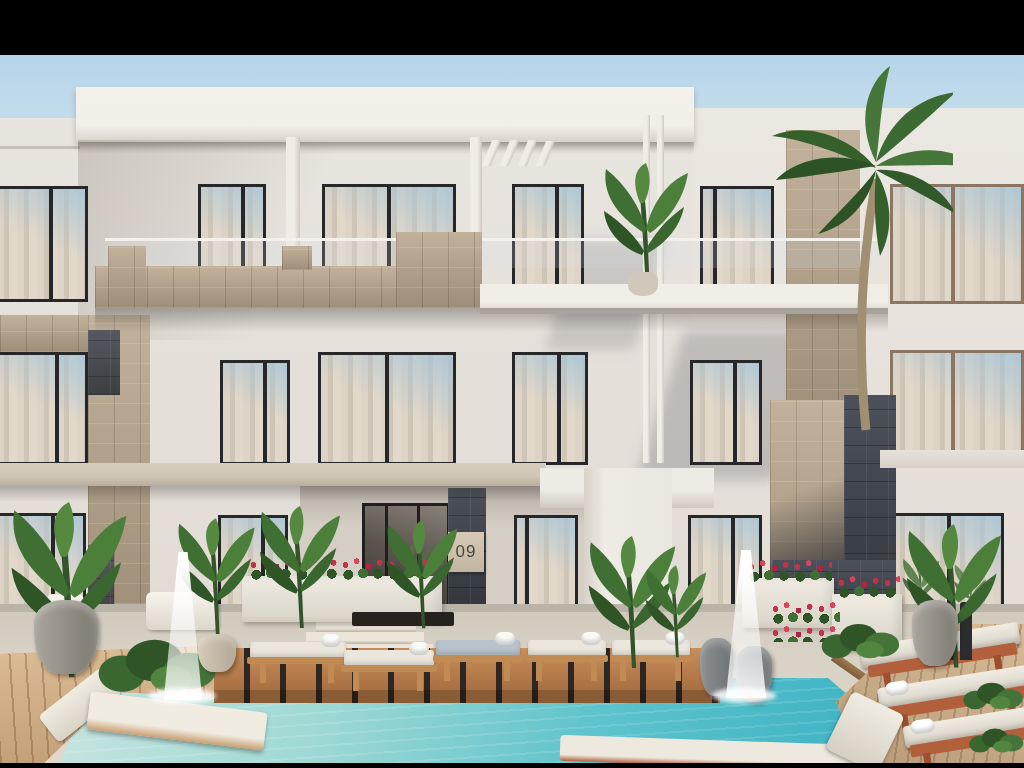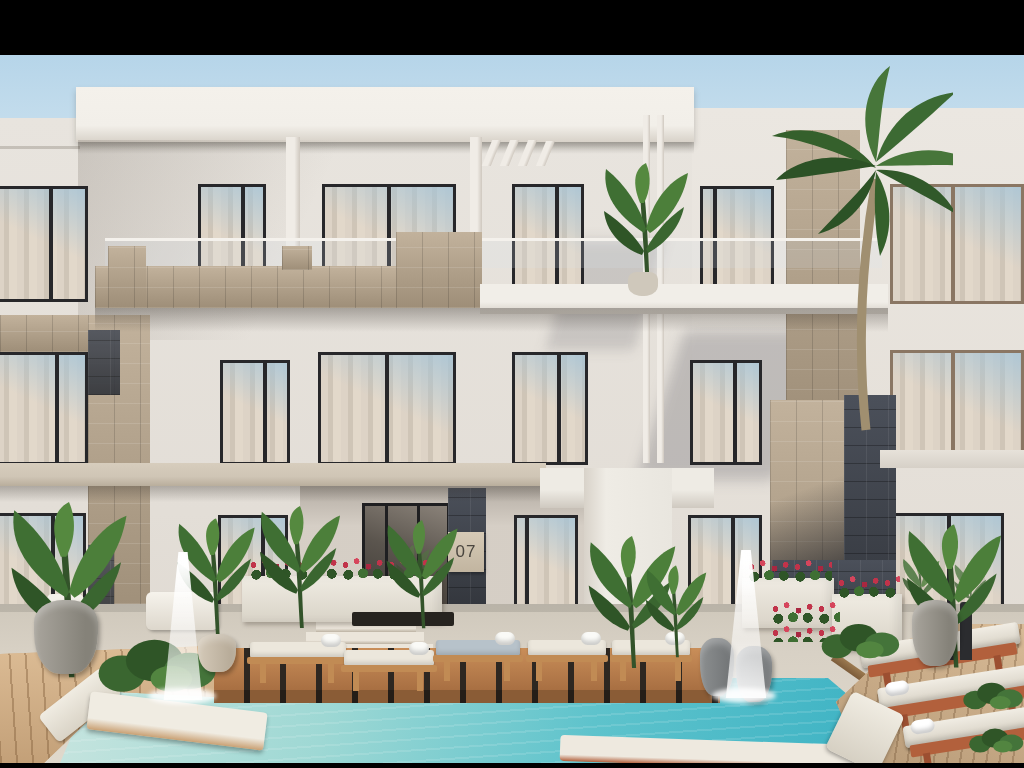--- a/index.html
+++ b/index.html
@@ -262,21 +262,21 @@
     <svg style="left:6px;top:34px;width:44px;height:70px" viewBox="0 0 100 130">
         <use href="#tropical" opacity="0.8"></use>
       </svg>
     <svg style="left:58px;top:40px;width:40px;height:64px" viewBox="0 0 100 130">
         <use href="#tropical" opacity="0.7"></use>
       </svg>
   </div>
 
   <div class="slate" style="left:448px;top:488px;width:38px;height:136px;z-index:7"></div>
   <div class="sign" style="left:448px;top:532px;width:36px;height:40px">
-    <span>07</span>
+    <span>09</span>
   </div>
   <div class="pier" style="left:584px;top:468px;width:88px;height:180px"></div>
 
   <div class="paving"></div>
   <div class="shade" style="left:0;top:604px;width:1024px;height:8px;background:rgba(0,0,0,.10);z-index:9"></div>
 
   <div class="step" style="left:316px;top:620px;width:100px;height:12px"></div>
   <div class="step" style="left:306px;top:632px;width:118px;height:12px"></div>
   <div class="step" style="left:298px;top:644px;width:135px;height:13px"></div>
 

